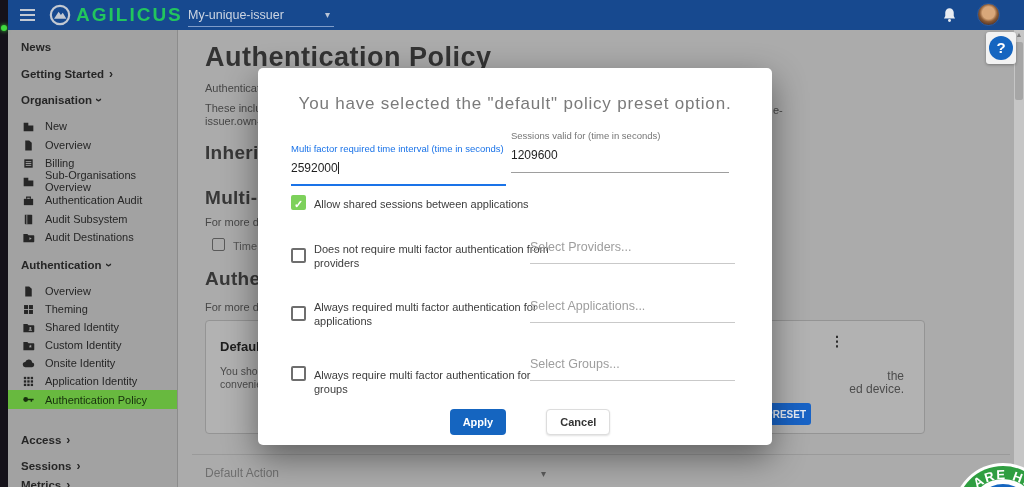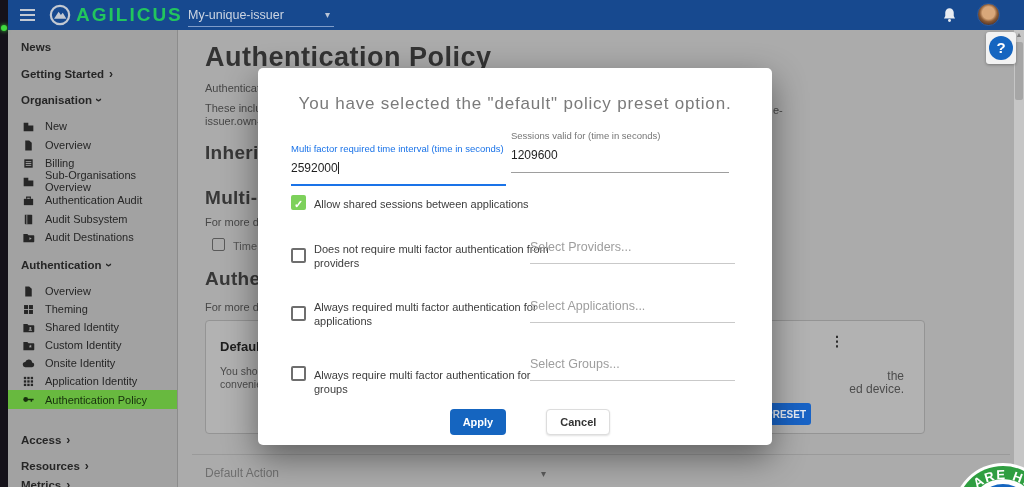--- a/index.html
+++ b/index.html
@@ -251,21 +251,21 @@
       <span class="ic">
           <svg viewBox="0 0 14 14">
             <circle fill="#17300d" cx="4" cy="7" r="2.6"></circle>
             <path fill="#17300d" d="M6.5 6.2h6v1.6h-1.6v1.7H9.3V7.8H6.5z"></path>
           </svg>
         </span>
       <span>Authentication Policy</span>
       </div>
 
     <div class="sec" style="top:403px"><span>Access</span><span class="chev">›</span></div>
-    <div class="sec" style="top:429px"><span>Resources</span><span class="chev">›</span></div>
+    <div class="sec" style="top:429px"><span>Sessions</span><span class="chev">›</span></div>
     <div class="sec" style="top:448px"><span>Metrics</span><span class="chev">›</span></div>
   </nav>
 
   <main class="main">
     <h1 class="h1">Authentication Policy</h1>
     <p class="frag" style="left:26px;top:52px">Authentication</p>
     <p class="frag" style="left:26px;top:72px">These include</p>
     <p class="frag" style="left:594px;top:74px">e-</p>
     <p class="frag" style="left:26px;top:85px">issuer.own-isu</p>
     <h2 class="h2" style="left:26px;top:112px">Inherite</h2>

